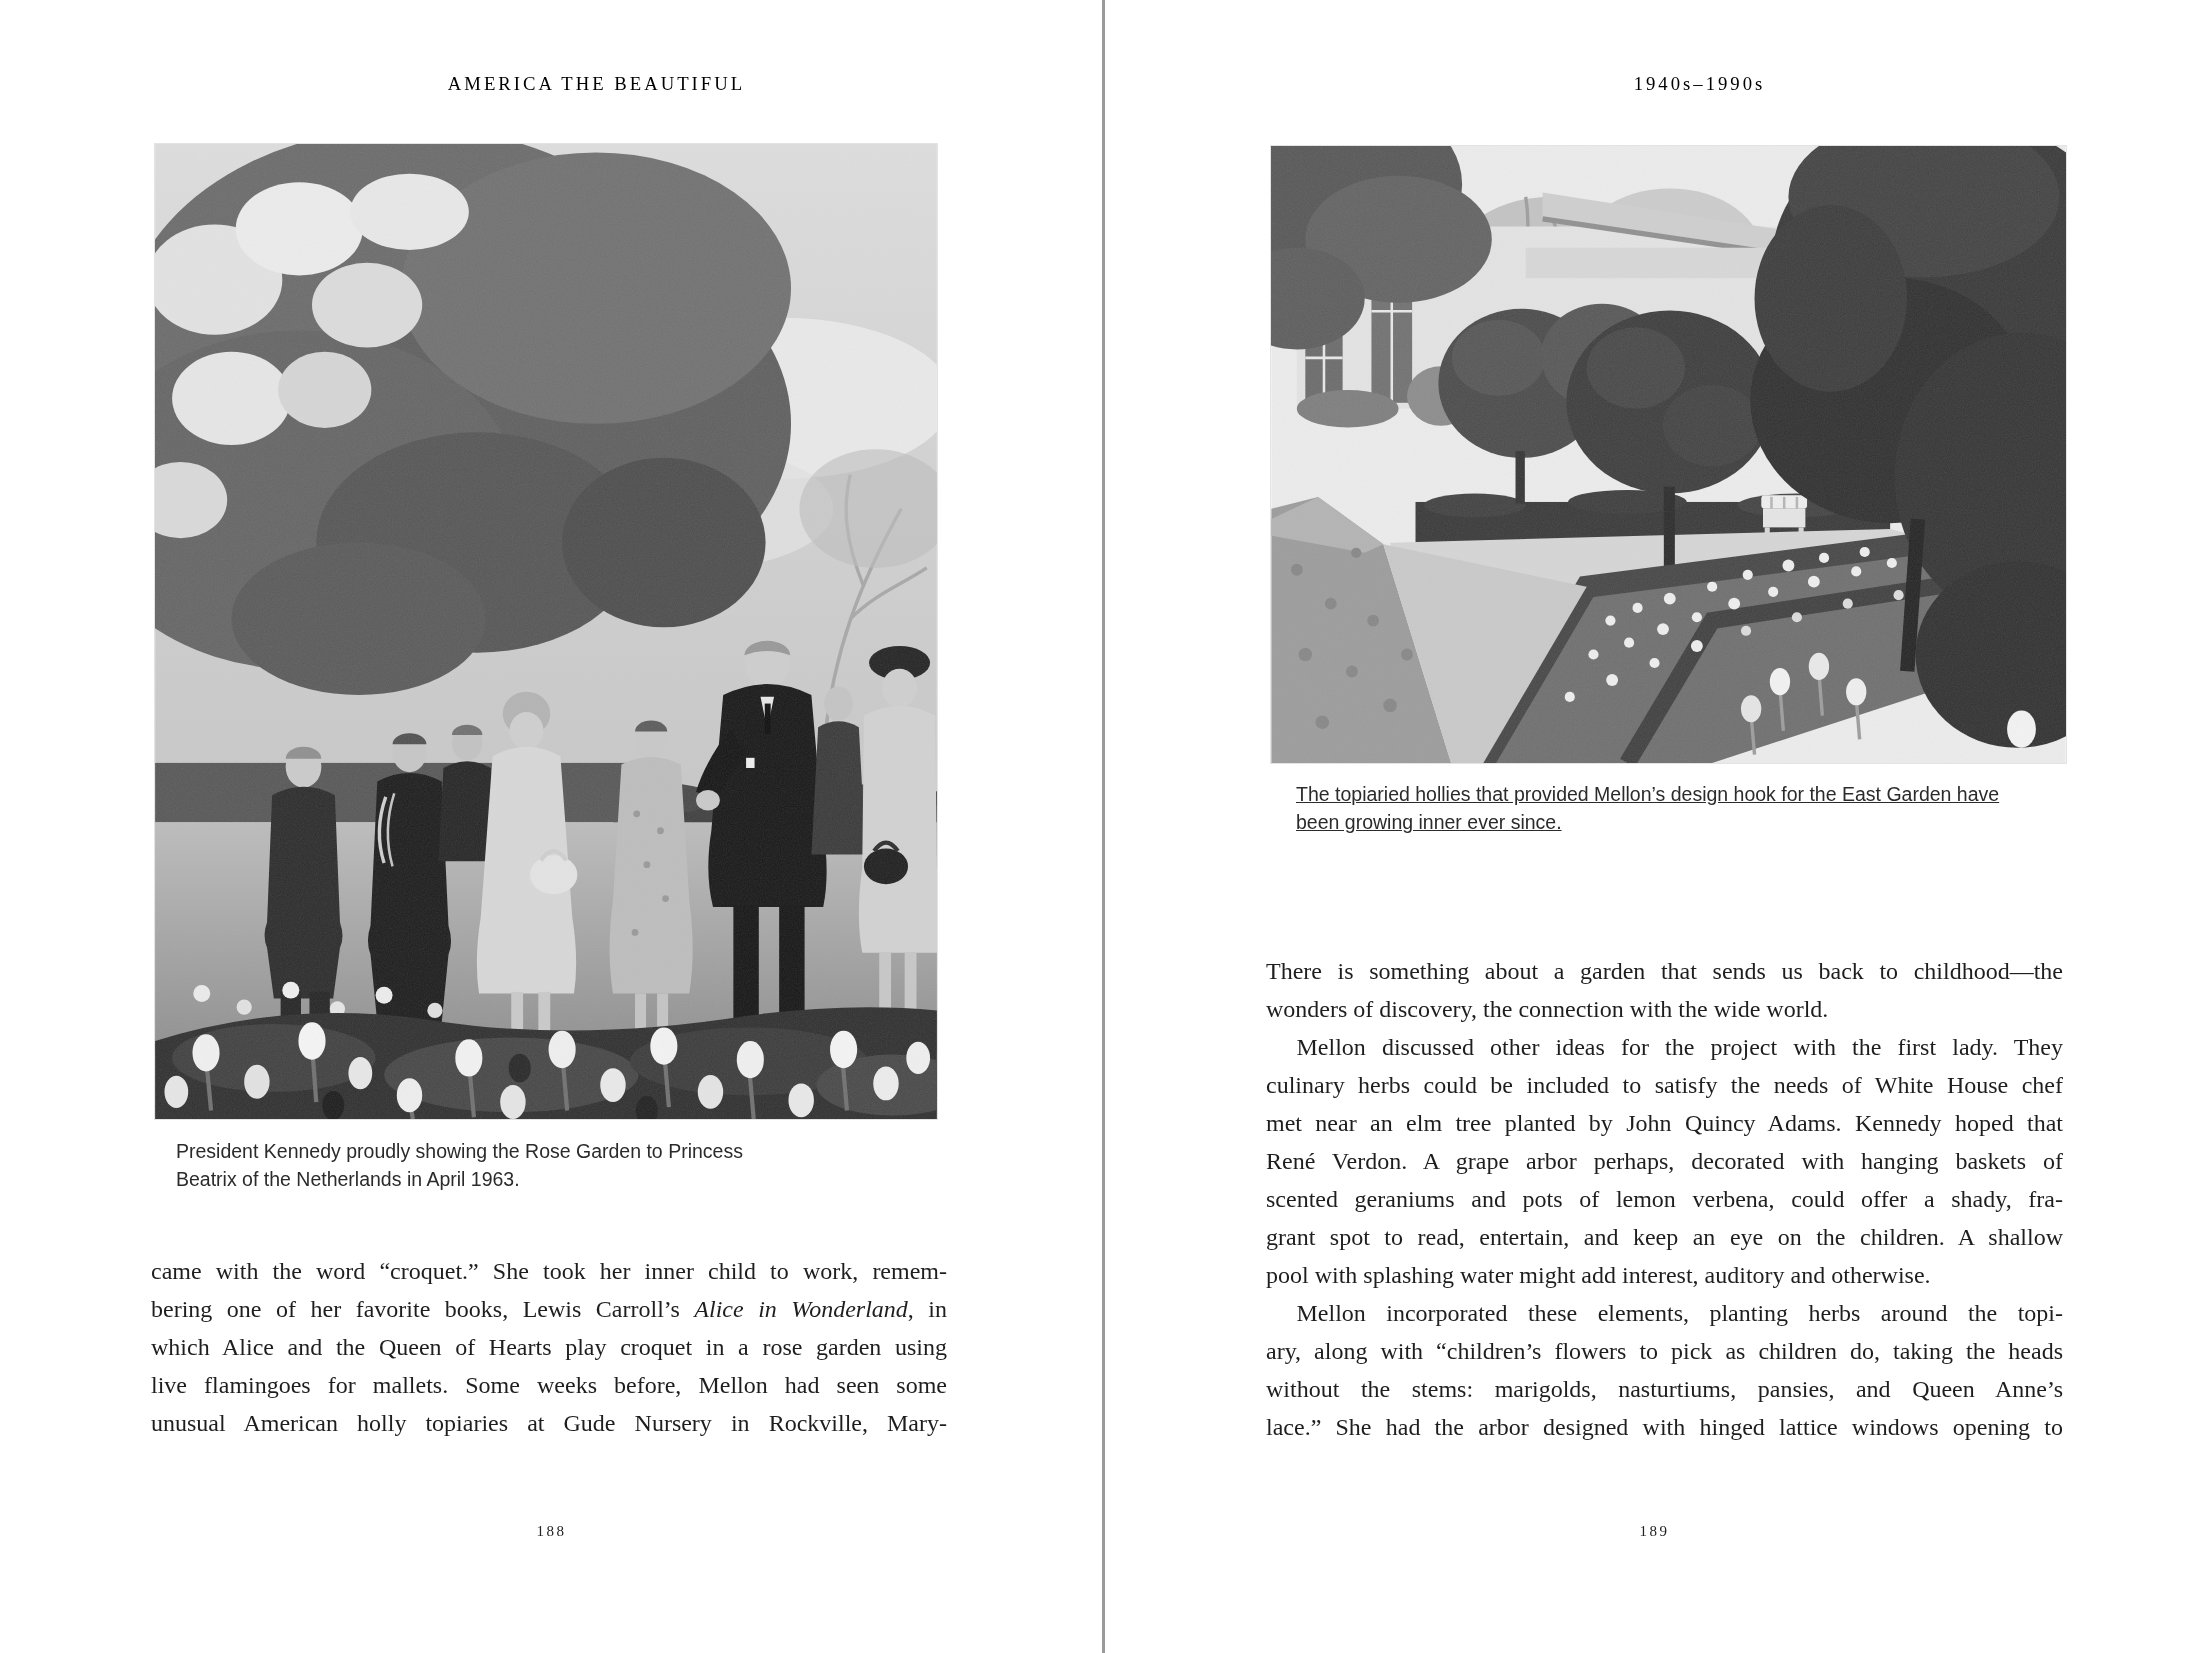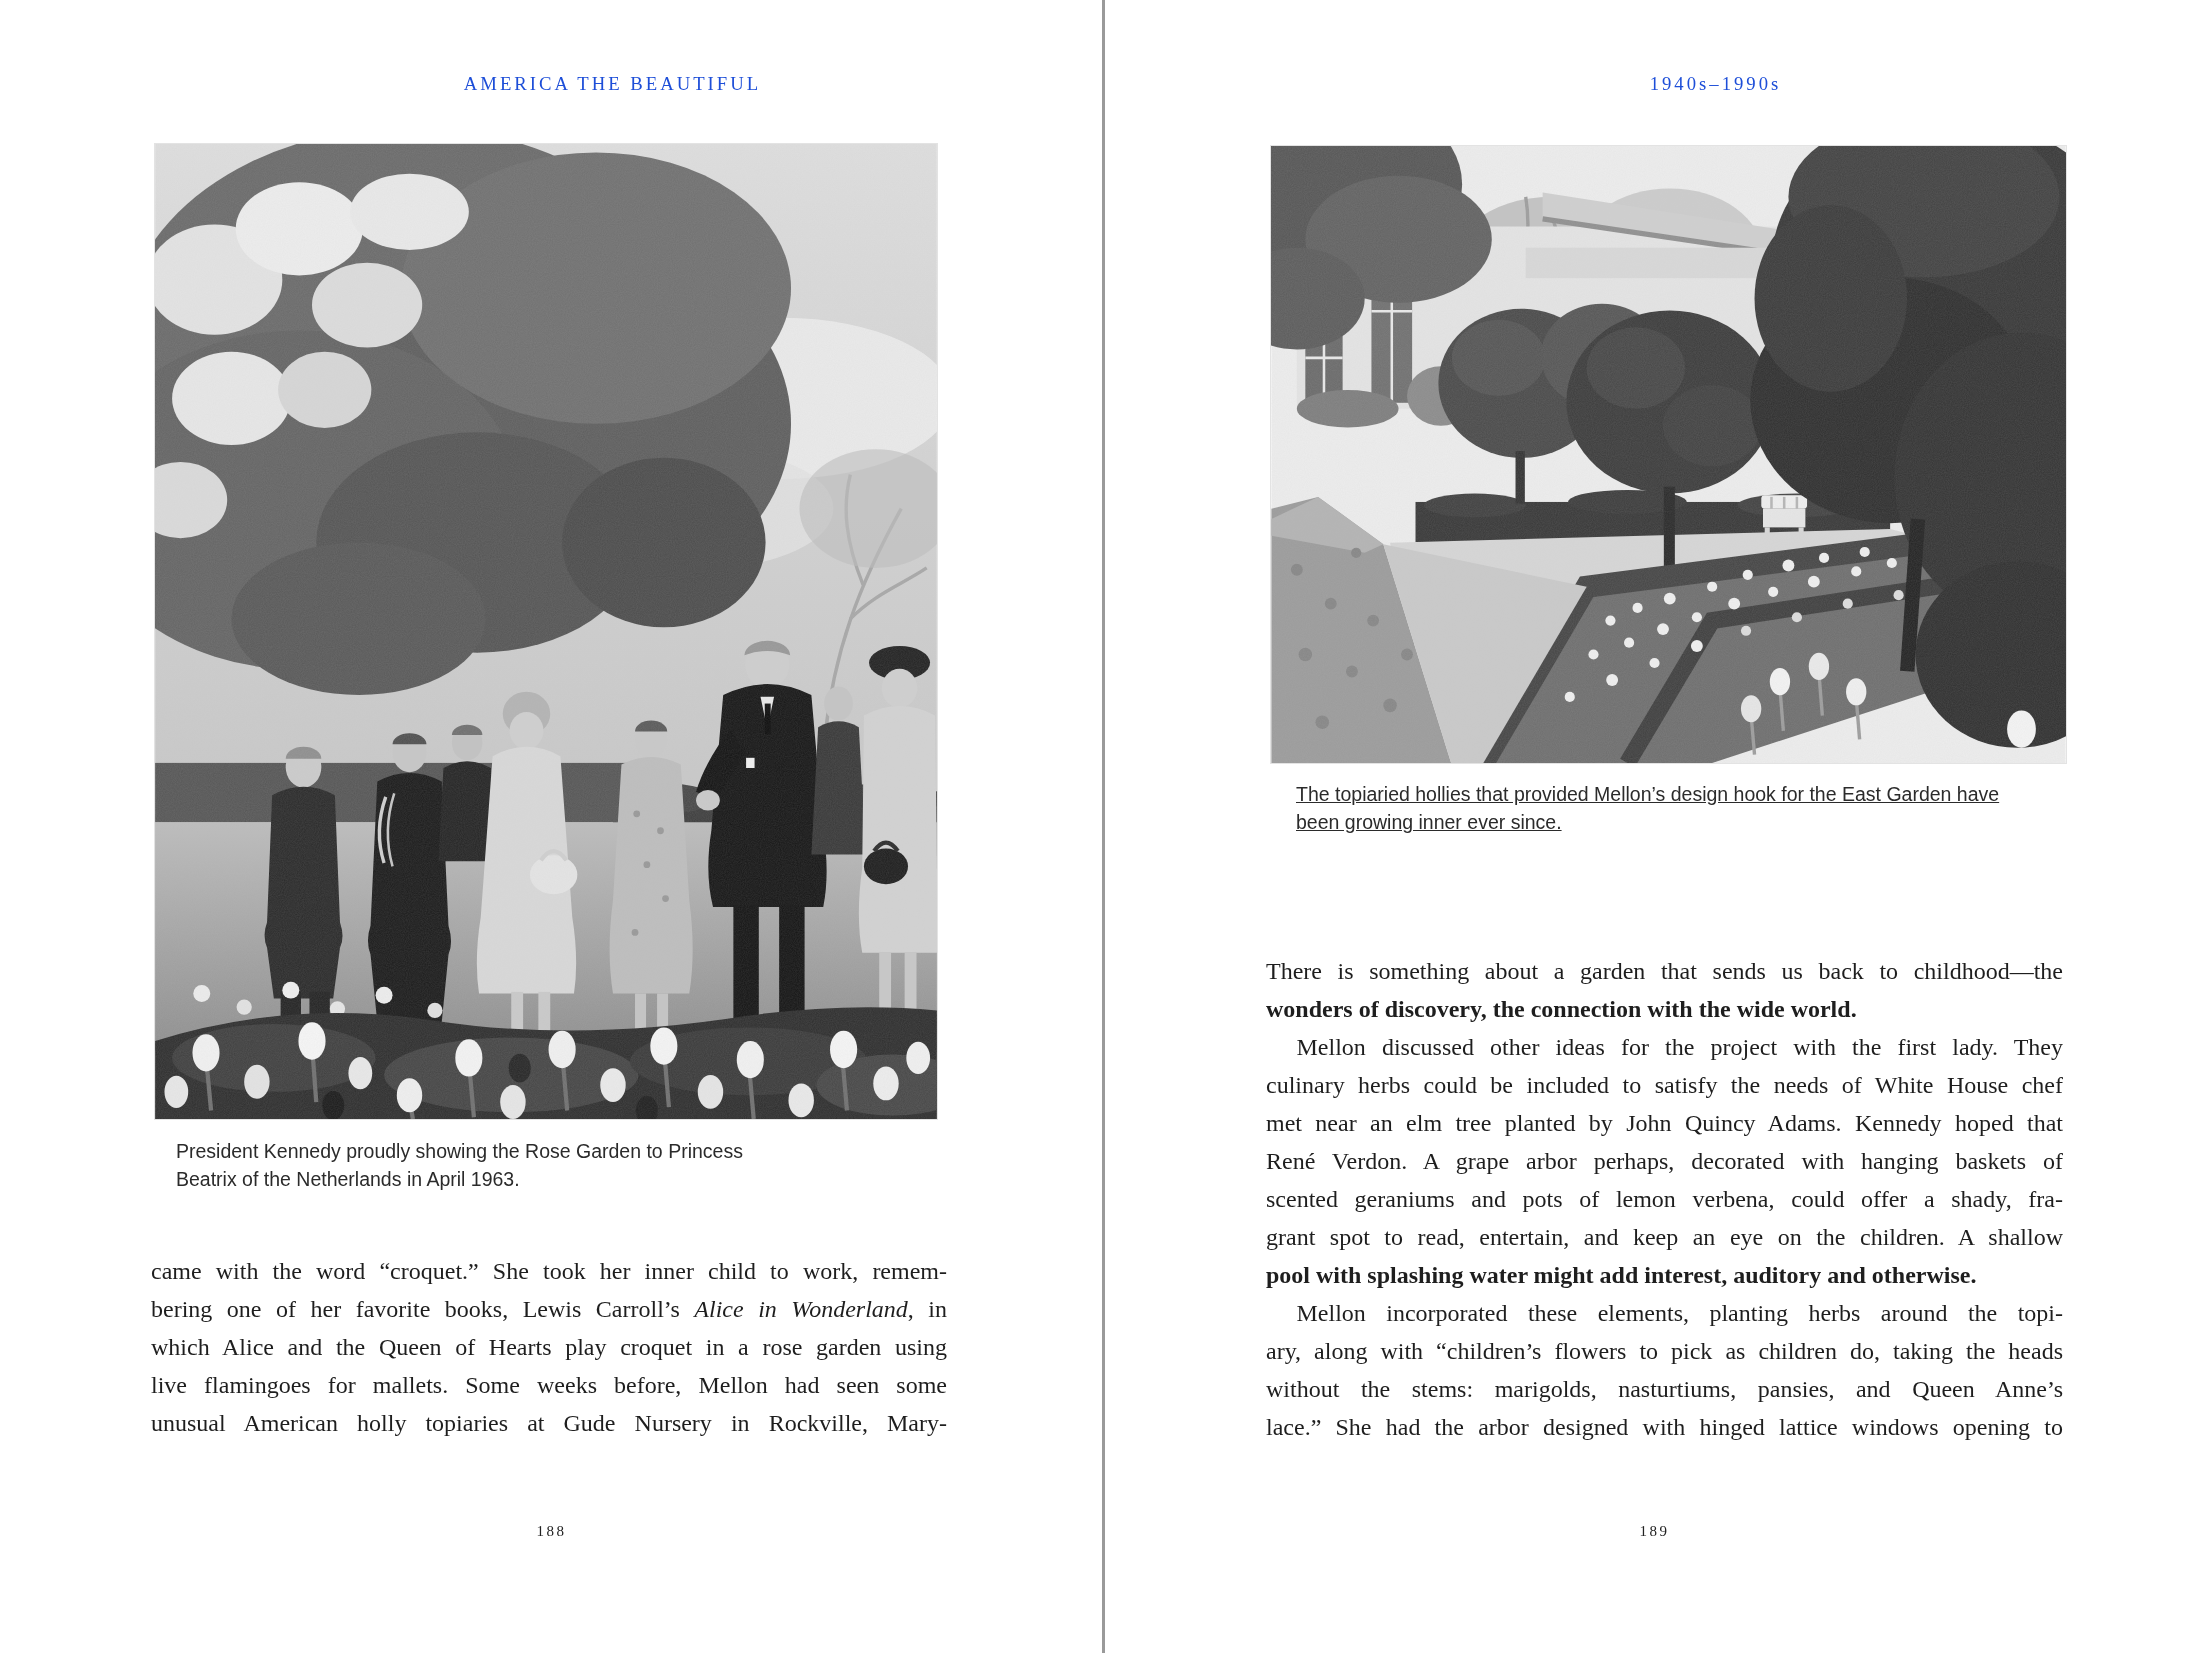--- a/index.html
+++ b/index.html
@@ -2,32 +2,32 @@
 <html style="font-size:13.6px"><head>
 <meta charset="utf-8">
 <style>
   html,body{margin:0;padding:0;background:#ffffff;}
   .spread{position:relative;width:2205px;height:1654px;background:#ffffff;overflow:hidden;
           font-family:"Liberation Serif", serif;color:#1f1f1f;}
   .divider{position:absolute;left:1102px;top:0;width:2.5px;height:1654px;background:#9a9a9a;}
   .page{position:absolute;top:0;width:1103px;height:1654px;}
   .page-left{left:0;}
   .page-right{left:1103px;}
-  .running-head{position:absolute;top:73px;left:16px;width:100%;text-align:center;
-                font-size:18.7px;letter-spacing:3px;color:#1d4ed8;padding-left:45px;}
+  .running-head{position:absolute;top:73px;left:0;width:100%;text-align:center;
+                font-size:18.7px;letter-spacing:3px;color:#000000;padding-left:45px;}
   .folio{position:absolute;top:1523px;left:0;width:100%;text-align:center;
          font-size:15px;letter-spacing:2.5px;color:#222;}
   .photo{position:absolute;outline:0.8px solid #e3e3e3;}
   .photo svg{display:block;}
   .caption{position:absolute;font-family:"Liberation Sans", sans-serif;
            font-size:19.5px;line-height:28px;color:#2b2b2b;}
   .body-text{position:absolute;font-size:24px;line-height:38px;color:#1e1e1e;}
   .bl{text-align:justify;}
   .j{text-align-last:justify;}
-  .pe{text-align-last:left;font-weight:bold;}
+  .pe{text-align-last:left;}
   .ind{text-indent:30.5px;}
   .it{font-style:italic;}
 </style>
 </head>
 <body>
 
 <div class="spread">
 
   <div class="page page-left">
 

